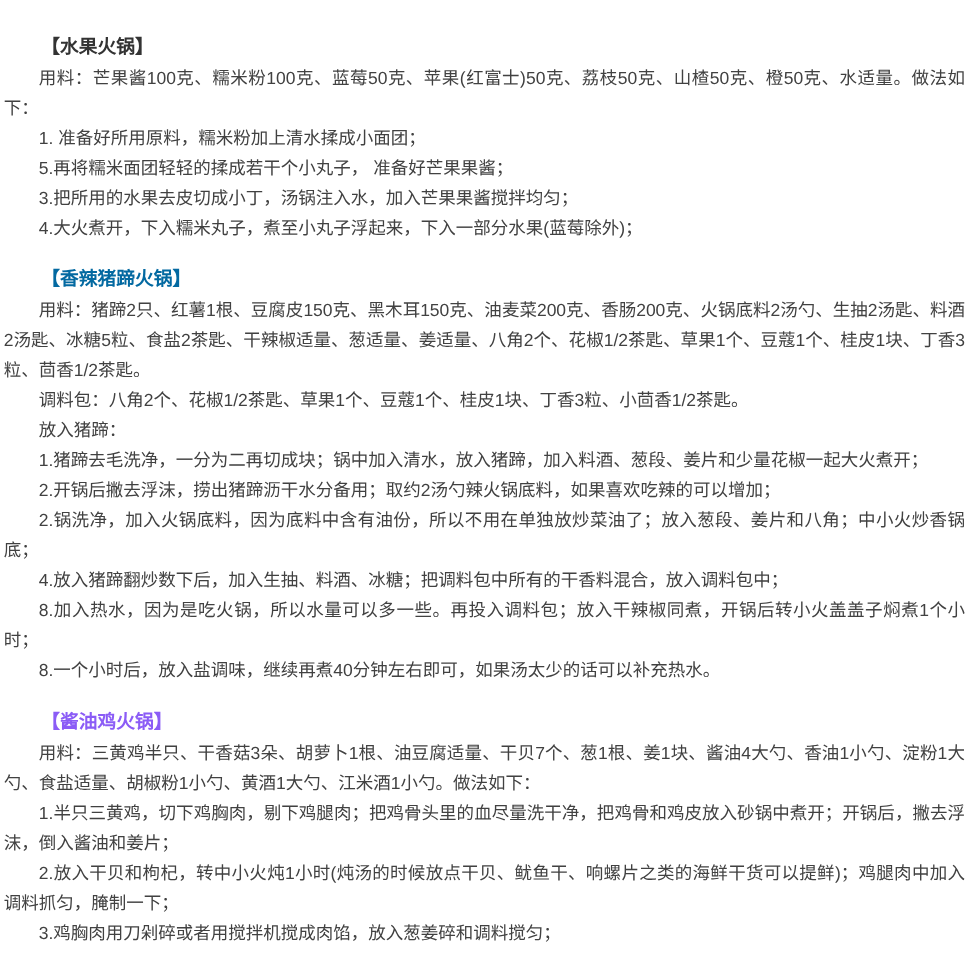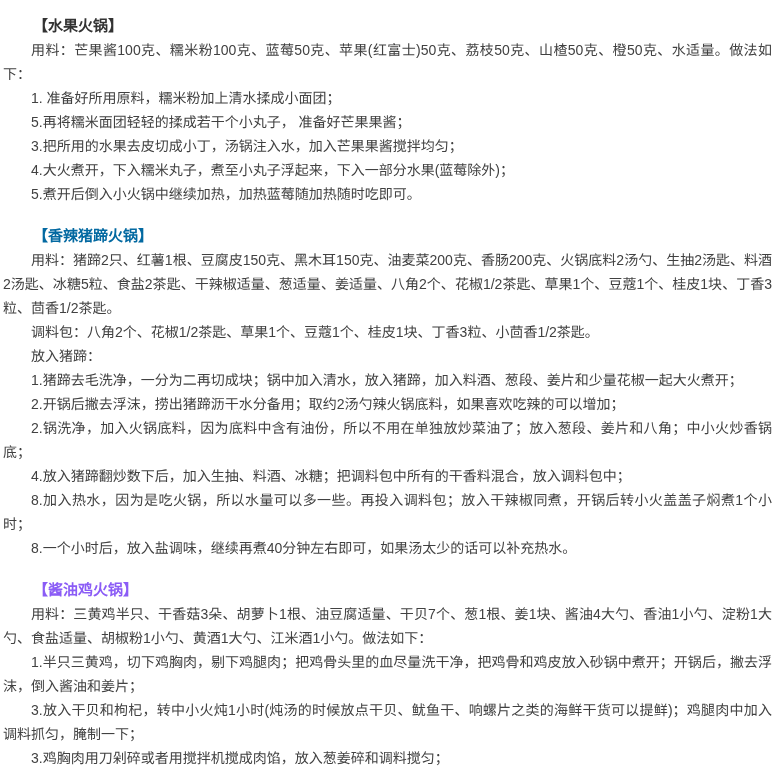--- a/index.html
+++ b/index.html
@@ -26,52 +26,51 @@
   }
   .recipe-section { margin: 0; }
   .recipe-title {
     font-size: 15px;
     font-weight: bold;
     color: #333333;
     margin: 17px 0 0 0;
     line-height: 25px;
     text-indent: 2em;
   }
-  .recipe-section:first-child .recipe-title { margin-top: 0; }
+  .recipe-section:first-child .recipe-title { margin-top: 12px; }
   .recipe-paragraph {
     margin: 0;
     text-indent: 2em;
     word-break: break-all;
   }
 </style>
 </head>
 <body style="background: rgb(255, 255, 255); color: rgb(65, 65, 65);">
 
 <main class="doc">
     <section class="recipe-section">
       <h2 class="recipe-title" style="color: rgb(51, 51, 51);">【水果火锅】</h2>
       <p class="recipe-paragraph">用料：芒果酱100克、糯米粉100克、蓝莓50克、苹果(红富士)50克、荔枝50克、山楂50克、橙50克、水适量。做法如下：</p>
       <p class="recipe-paragraph">1. 准备好所用原料，糯米粉加上清水揉成小面团；</p>
       <p class="recipe-paragraph">5.再将糯米面团轻轻的揉成若干个小丸子， 准备好芒果果酱；</p>
       <p class="recipe-paragraph">3.把所用的水果去皮切成小丁，汤锅注入水，加入芒果果酱搅拌均匀；</p>
       <p class="recipe-paragraph">4.大火煮开，下入糯米丸子，煮至小丸子浮起来，下入一部分水果(蓝莓除外)；</p>
-      <p class="recipe-paragraph">5.煮开后倒入小火锅中继续加热，加热蓝莓随加热随时吃即可。</p>
     </section>
     <section class="recipe-section">
       <h2 class="recipe-title" style="color: #0369a1;">【香辣猪蹄火锅】</h2>
       <p class="recipe-paragraph">用料：猪蹄2只、红薯1根、豆腐皮150克、黑木耳150克、油麦菜200克、香肠200克、火锅底料2汤勺、生抽2汤匙、料酒2汤匙、冰糖5粒、食盐2茶匙、干辣椒适量、葱适量、姜适量、八角2个、花椒1/2茶匙、草果1个、豆蔻1个、桂皮1块、丁香3粒、茴香1/2茶匙。</p>
       <p class="recipe-paragraph">调料包：八角2个、花椒1/2茶匙、草果1个、豆蔻1个、桂皮1块、丁香3粒、小茴香1/2茶匙。</p>
       <p class="recipe-paragraph">放入猪蹄：</p>
       <p class="recipe-paragraph">1.猪蹄去毛洗净，一分为二再切成块；锅中加入清水，放入猪蹄，加入料酒、葱段、姜片和少量花椒一起大火煮开；</p>
       <p class="recipe-paragraph">2.开锅后撇去浮沫，捞出猪蹄沥干水分备用；取约2汤勺辣火锅底料，如果喜欢吃辣的可以增加；</p>
       <p class="recipe-paragraph">2.锅洗净，加入火锅底料，因为底料中含有油份，所以不用在单独放炒菜油了；放入葱段、姜片和八角；中小火炒香锅底；</p>
       <p class="recipe-paragraph">4.放入猪蹄翻炒数下后，加入生抽、料酒、冰糖；把调料包中所有的干香料混合，放入调料包中；</p>
       <p class="recipe-paragraph">8.加入热水，因为是吃火锅，所以水量可以多一些。再投入调料包；放入干辣椒同煮，开锅后转小火盖盖子焖煮1个小时；</p>
       <p class="recipe-paragraph">8.一个小时后，放入盐调味，继续再煮40分钟左右即可，如果汤太少的话可以补充热水。</p>
     </section>
     <section class="recipe-section">
       <h2 class="recipe-title" style="color: #8b5cf6;">【酱油鸡火锅】</h2>
       <p class="recipe-paragraph">用料：三黄鸡半只、干香菇3朵、胡萝卜1根、油豆腐适量、干贝7个、葱1根、姜1块、酱油4大勺、香油1小勺、淀粉1大勺、食盐适量、胡椒粉1小勺、黄酒1大勺、江米酒1小勺。做法如下：</p>
       <p class="recipe-paragraph">1.半只三黄鸡，切下鸡胸肉，剔下鸡腿肉；把鸡骨头里的血尽量洗干净，把鸡骨和鸡皮放入砂锅中煮开；开锅后，撇去浮沫，倒入酱油和姜片；</p>
-      <p class="recipe-paragraph">3.放入干贝和枸杞，转中小火炖1小时(炖汤的时候放点干贝、鱿鱼干、响螺片之类的海鲜干货可以提鲜)；鸡腿肉中加入调料抓匀，腌制一下；</p>
+      <p class="recipe-paragraph">2.放入干贝和枸杞，转中小火炖1小时(炖汤的时候放点干贝、鱿鱼干、响螺片之类的海鲜干货可以提鲜)；鸡腿肉中加入调料抓匀，腌制一下；</p>
       <p class="recipe-paragraph">3.鸡胸肉用刀剁碎或者用搅拌机搅成肉馅，放入葱姜碎和调料搅匀；</p>
     </section>
   </main>
 
 </body></html>

